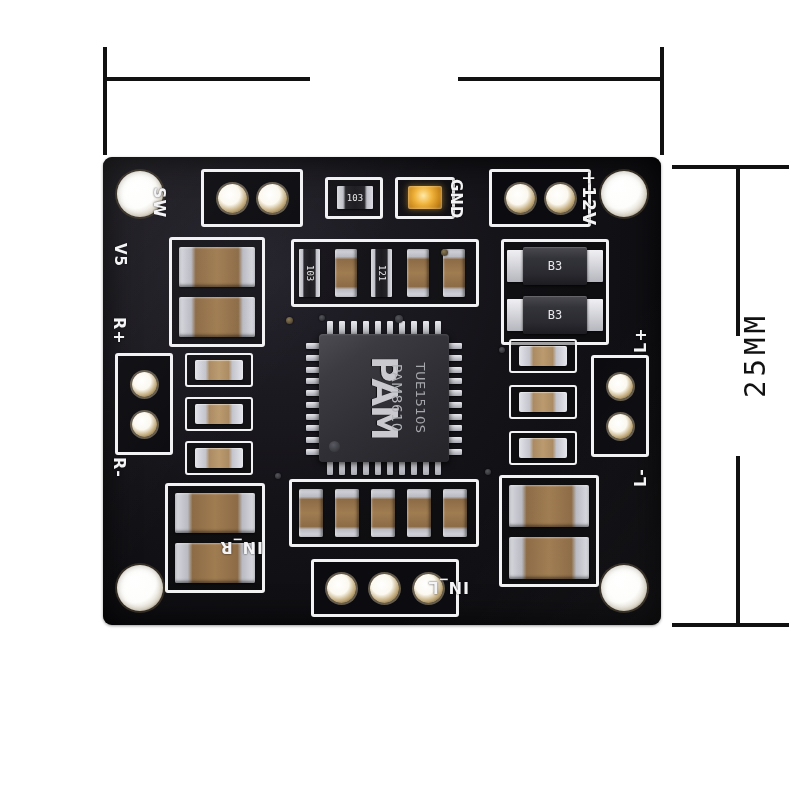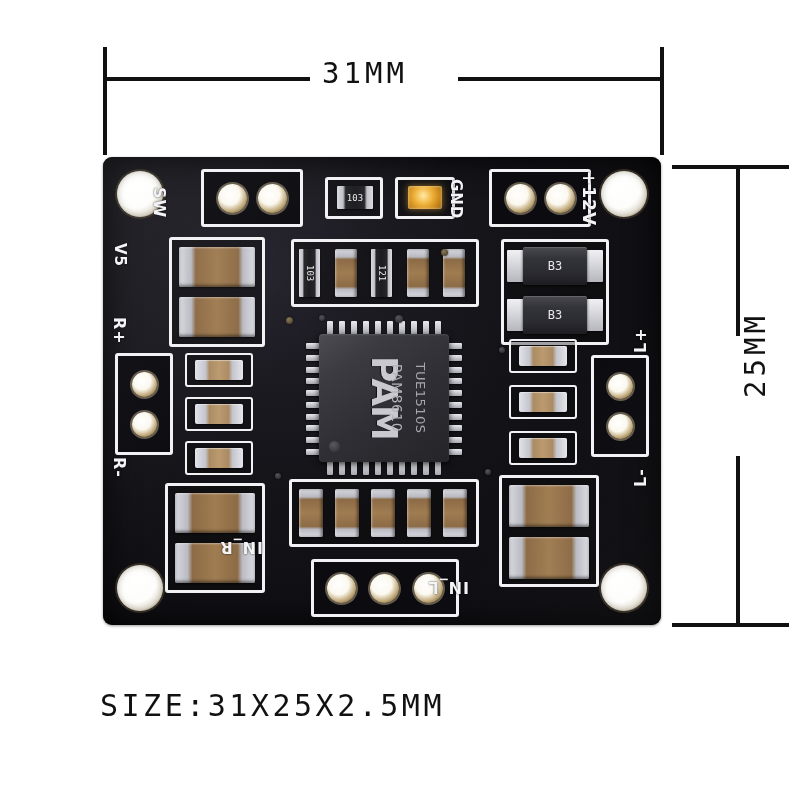--- a/index.html
+++ b/index.html
@@ -102,29 +102,27 @@
 </style>
 </head>
 <body>
 
 <div id="root">
 
   <div class="dim-line" style="left:103px;top:47px;width:4px;height:108px;"></div>
   <div class="dim-line" style="left:660px;top:47px;width:4px;height:108px;"></div>
   <div class="dim-line" style="left:106px;top:77px;width:204px;height:4px;"></div>
   <div class="dim-line" style="left:458px;top:77px;width:203px;height:4px;"></div>
-  <div class="dim-label" id="top-dim-label">31MM</div>
 
   <div class="dim-line" style="left:672px;top:165px;width:117px;height:4px;"></div>
   <div class="dim-line" style="left:672px;top:623px;width:117px;height:4px;"></div>
   <div class="dim-line" style="left:736px;top:168px;width:4px;height:168px;"></div>
   <div class="dim-line" style="left:736px;top:456px;width:4px;height:169px;"></div>
   <div class="dim-label" id="right-dim-label">25MM</div>
 
-  <div id="size-caption">SIZE:31X25X2.5MM</div>
 
   <div id="pcb">
 
     <div class="mhole" style="left:14px;top:14px;"></div>
     <div class="mhole" style="left:498px;top:14px;"></div>
     <div class="mhole" style="left:14px;top:408px;"></div>
     <div class="mhole" style="left:498px;top:408px;"></div>
 
     <div class="hdr" style="left:98px;top:12px;width:102px;height:58px;padding:0 8px;">
       <div class="pin big"></div>

